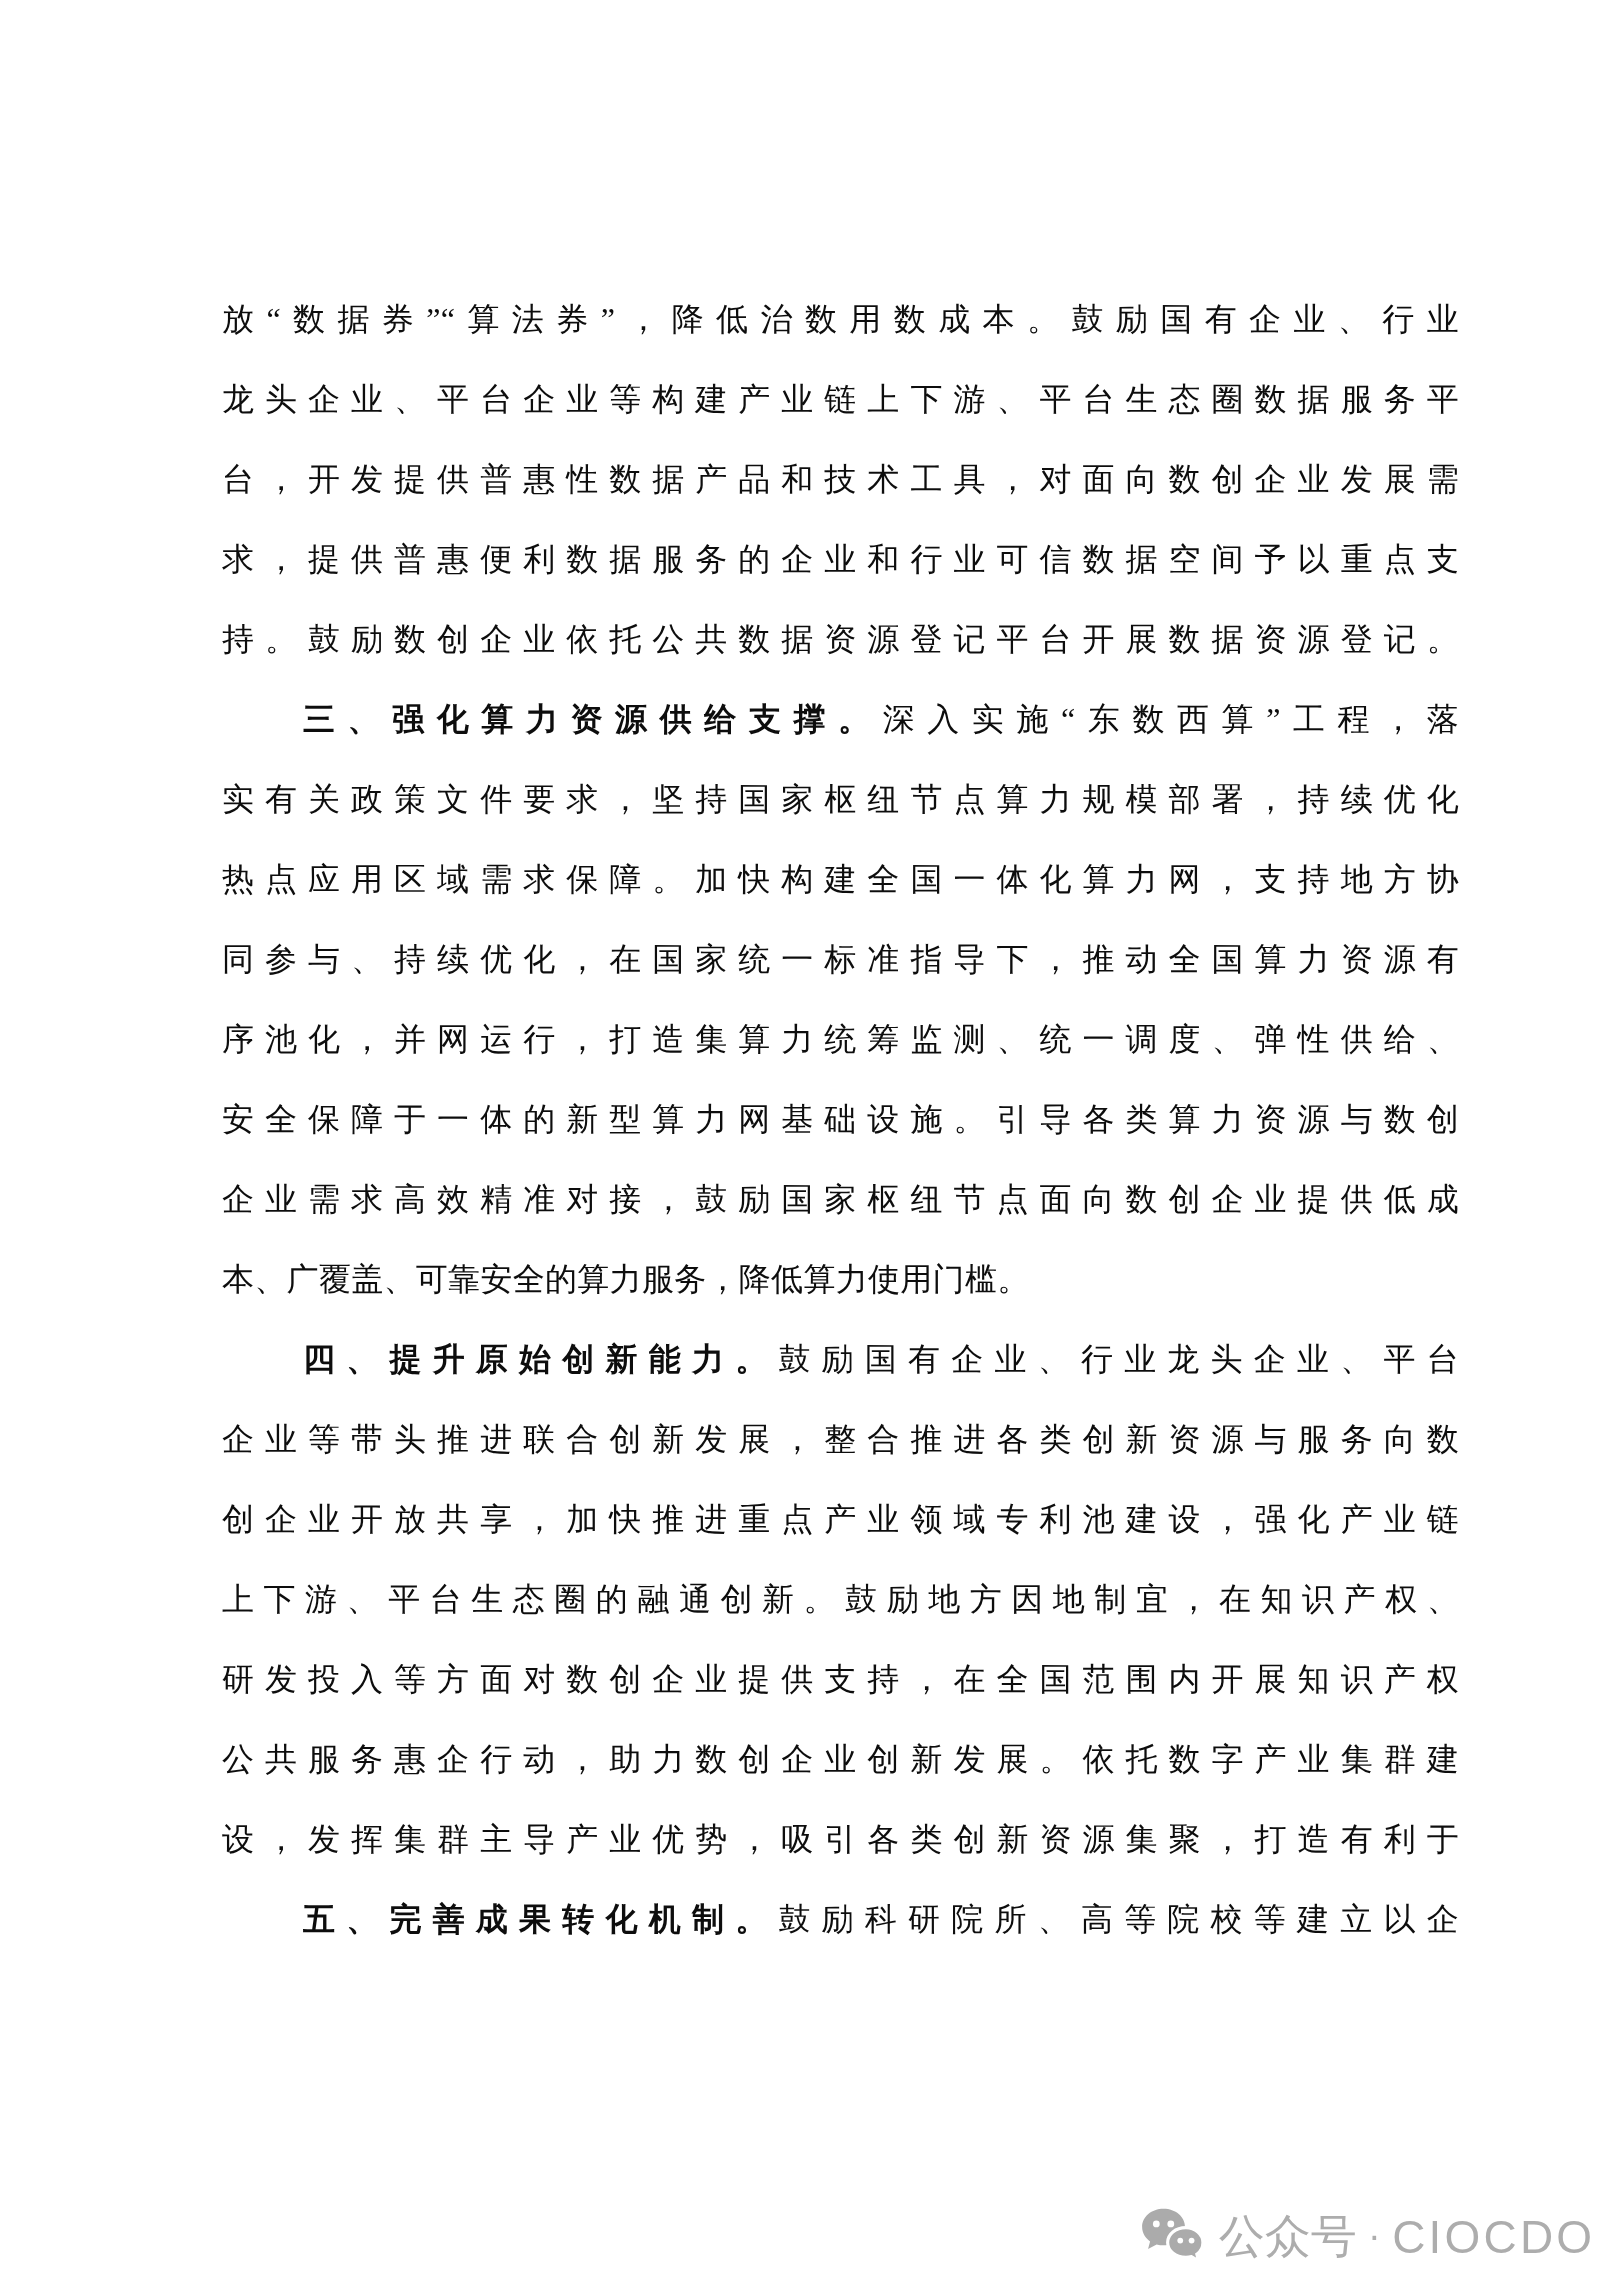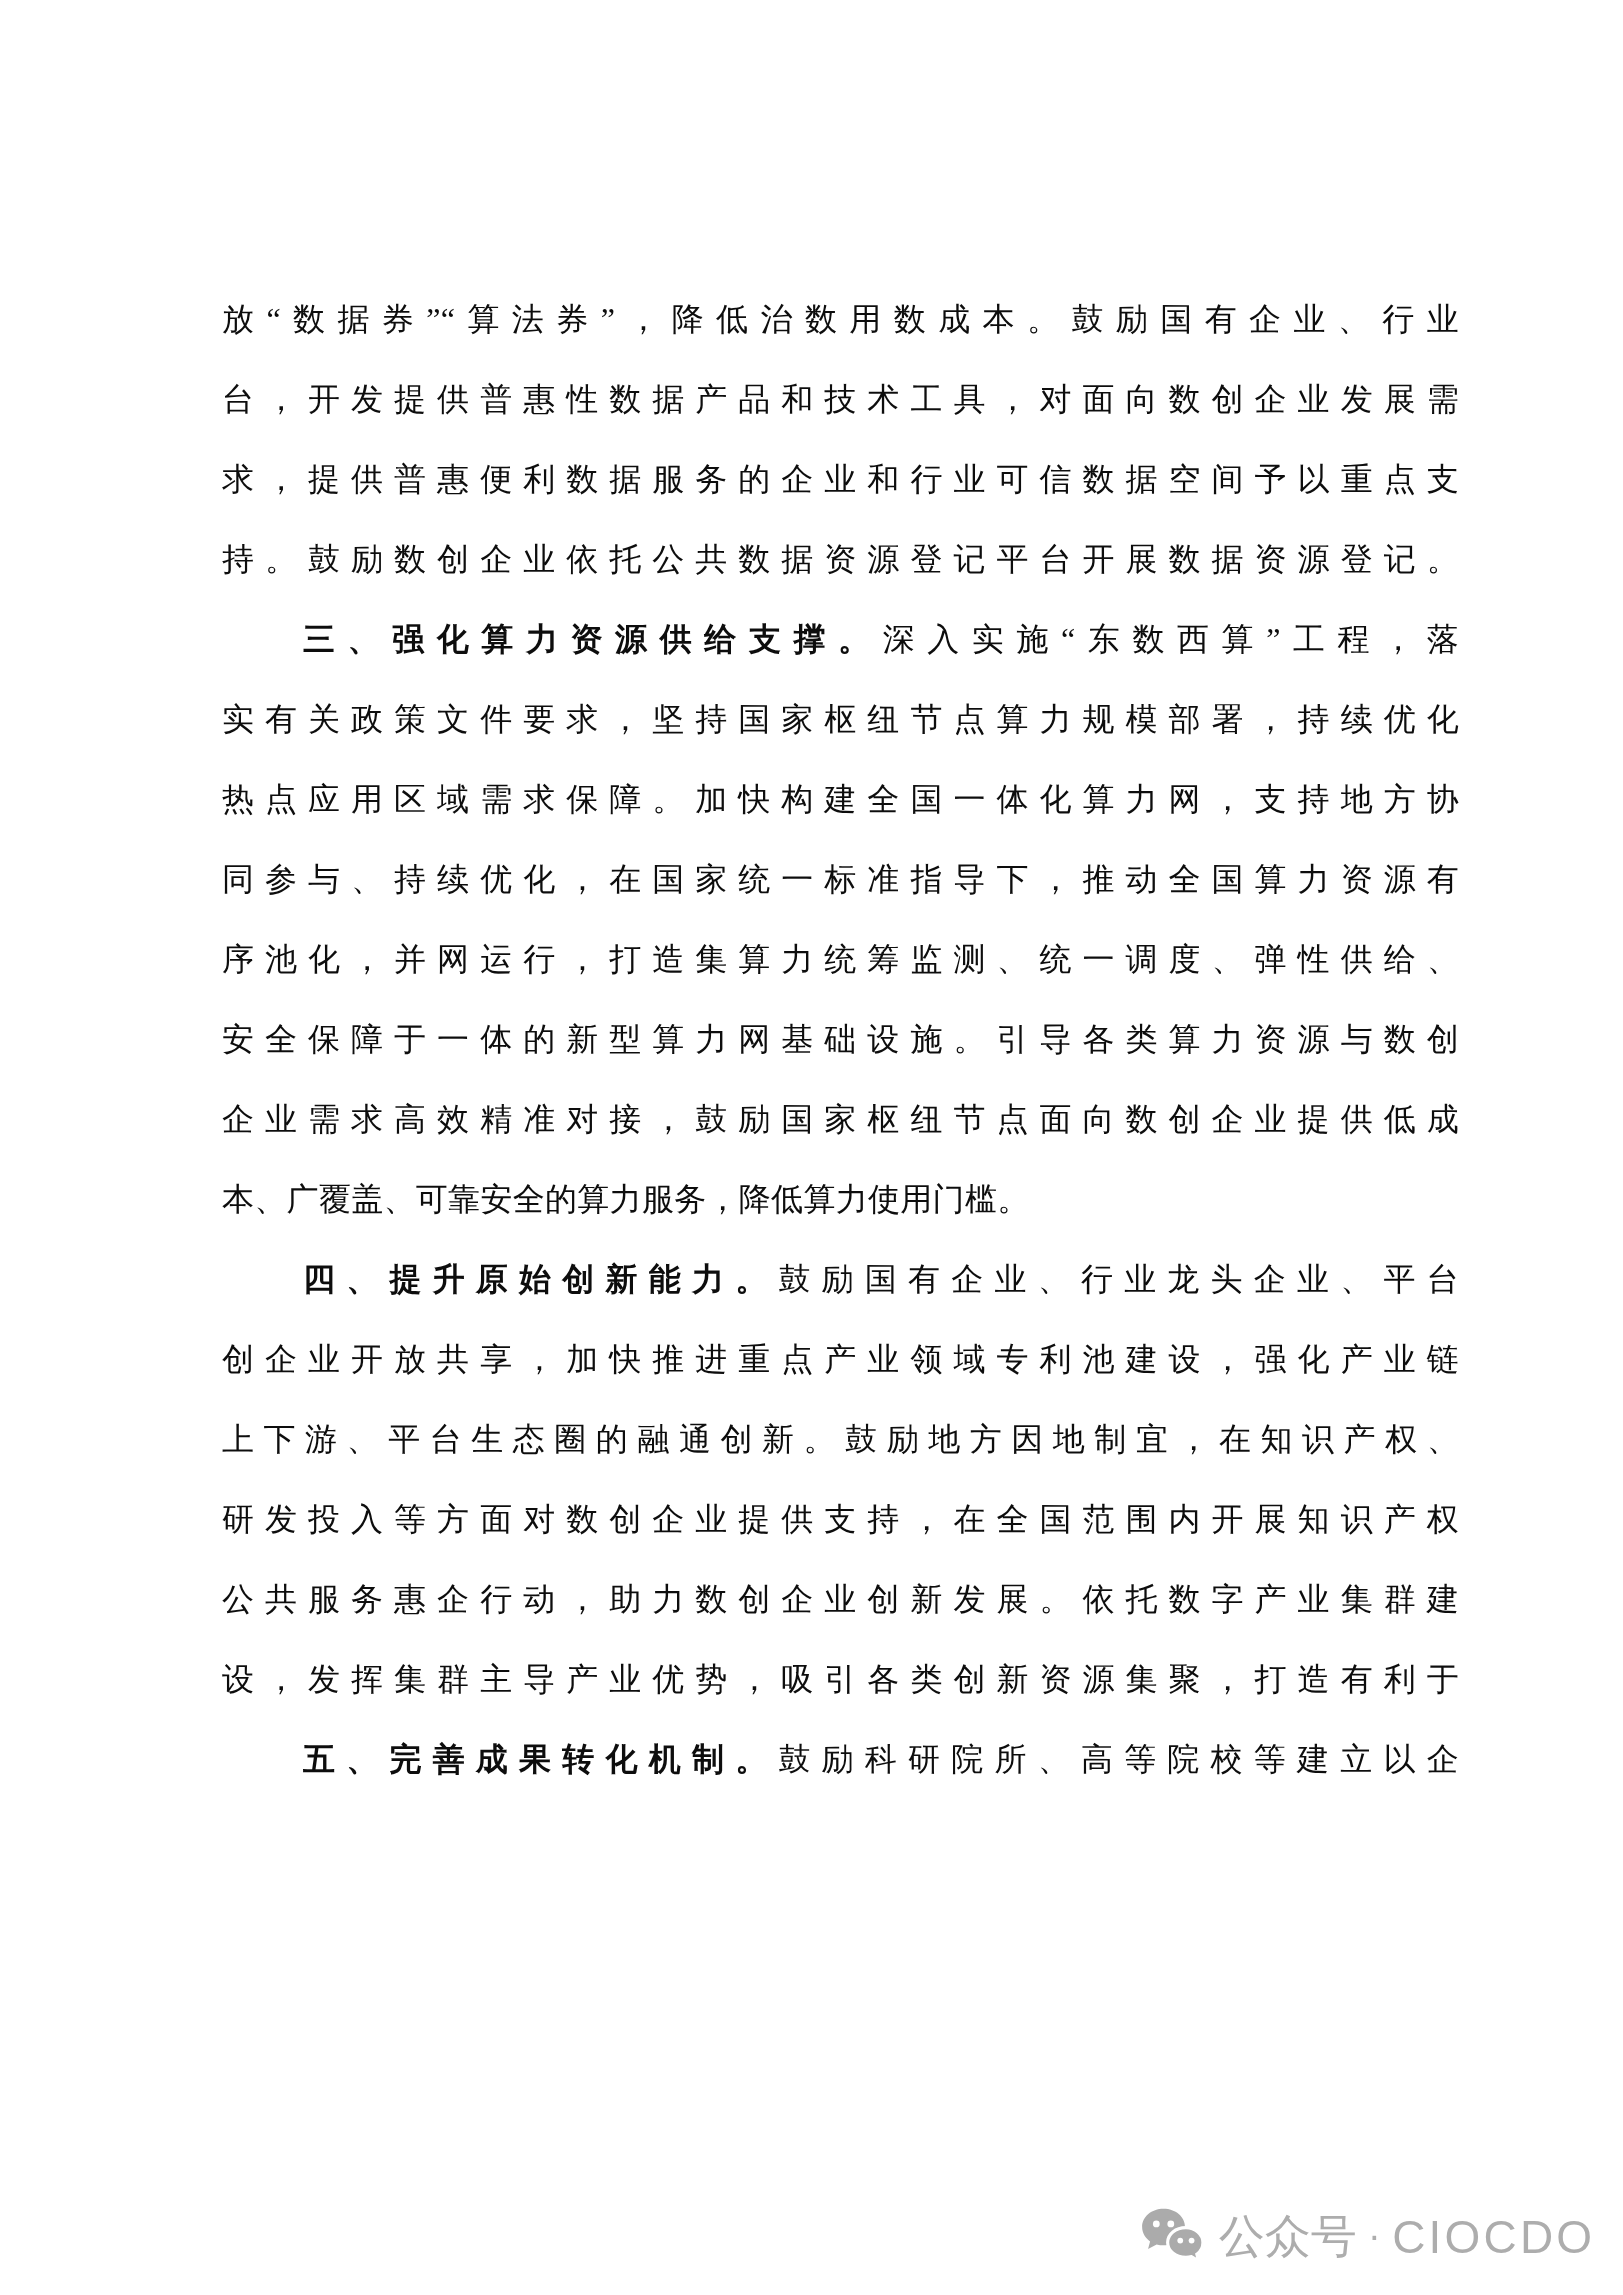--- a/index.html
+++ b/index.html
@@ -58,32 +58,34 @@
   .wm-sep { margin: 0 11.4px; font-size: 38px; }
   .wm-brand { letter-spacing: 3.2px; }
 </style>
 </head>
 <body>
 
 <div class="page">
 
   <div class="doc-body">
       <div class="line">放“数据券”“算法券”，降低治数用数成本。鼓励国有企业、行业</div>
+      <div class="line">龙头企业、平台企业等构建产业链上下游、平台生态圈数据服务平</div>
       <div class="line">台，开发提供普惠性数据产品和技术工具，对面向数创企业发展需</div>
       <div class="line">求，提供普惠便利数据服务的企业和行业可信数据空间予以重点支</div>
       <div class="line">持。鼓励数创企业依托公共数据资源登记平台开展数据资源登记。</div>
       <div class="line indent"><b class="hd">三、强化算力资源供给支撑。</b>深入实施“东数西算”工程，落</div>
       <div class="line">实有关政策文件要求，坚持国家枢纽节点算力规模部署，持续优化</div>
       <div class="line">热点应用区域需求保障。加快构建全国一体化算力网，支持地方协</div>
       <div class="line">同参与、持续优化，在国家统一标准指导下，推动全国算力资源有</div>
       <div class="line">序池化，并网运行，打造集算力统筹监测、统一调度、弹性供给、</div>
       <div class="line">安全保障于一体的新型算力网基础设施。引导各类算力资源与数创</div>
       <div class="line">企业需求高效精准对接，鼓励国家枢纽节点面向数创企业提供低成</div>
       <div class="line para-end">本、广覆盖、可靠安全的算力服务，降低算力使用门槛。</div>
       <div class="line indent"><b class="hd">四、提升原始创新能力。</b>鼓励国有企业、行业龙头企业、平台</div>
+      <div class="line">企业等带头推进联合创新发展，整合推进各类创新资源与服务向数</div>
       <div class="line">创企业开放共享，加快推进重点产业领域专利池建设，强化产业链</div>
       <div class="line">上下游、平台生态圈的融通创新。鼓励地方因地制宜，在知识产权、</div>
       <div class="line">研发投入等方面对数创企业提供支持，在全国范围内开展知识产权</div>
       <div class="line">公共服务惠企行动，助力数创企业创新发展。依托数字产业集群建</div>
       <div class="line">设，发挥集群主导产业优势，吸引各类创新资源集聚，打造有利于</div>
       <div class="line indent"><b class="hd">五、完善成果转化机制。</b>鼓励科研院所、高等院校等建立以企</div>
     </div>
 
   <div class="watermark">
     <span class="wm-icon">

